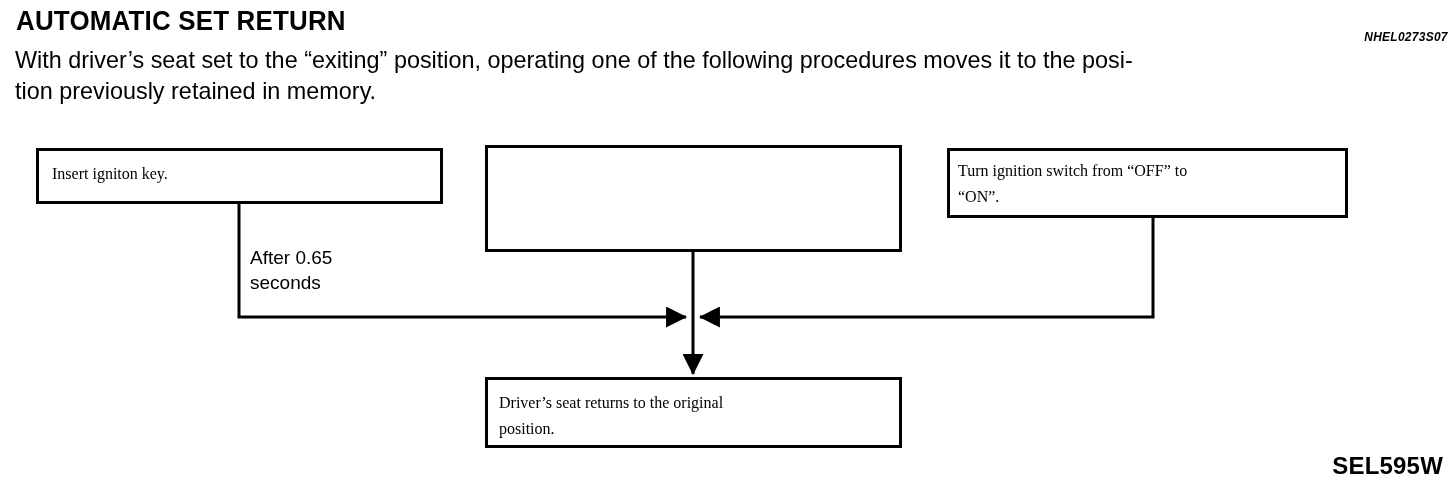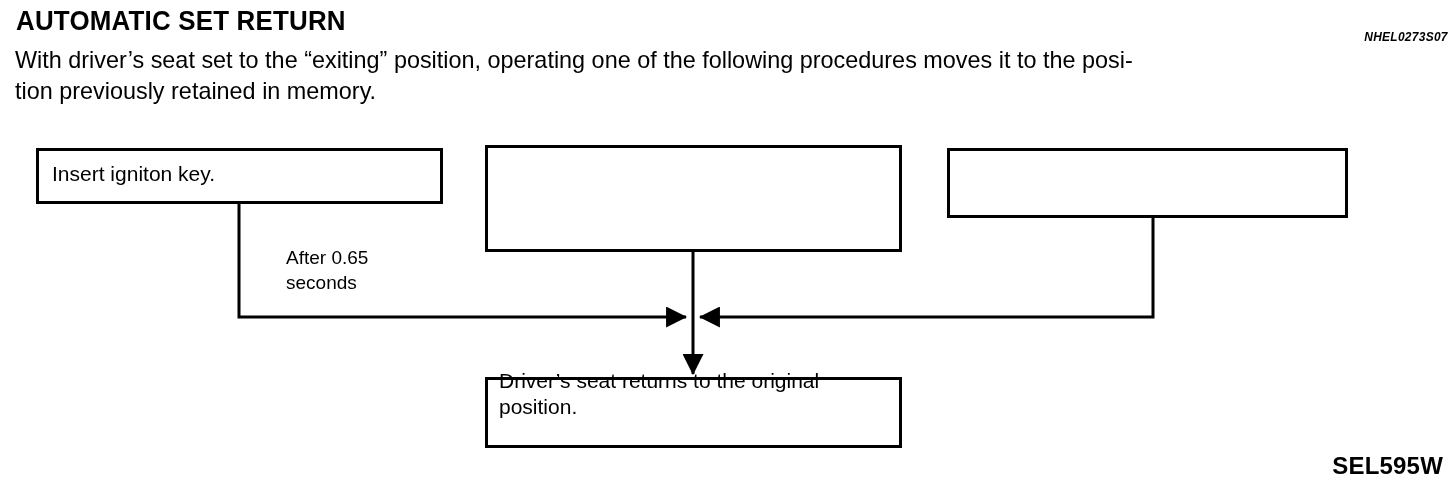--- a/index.html
+++ b/index.html
@@ -38,28 +38,28 @@
     position:absolute;right:13px;top:452px;
     font-size:24px;font-weight:bold;
     letter-spacing:0.2px;
     white-space:nowrap;
   }
 
   #flow{position:absolute;left:0;top:0;}
 
   .boxtext{
     position:absolute;
-    font-size:21px;line-height:26px;
+    font-size:16px;line-height:26px;
     white-space:pre-line;
+    font-family:Liberation Serif, serif;
   }
   .edgelabel{
     position:absolute;
     font-size:19px;line-height:25px;
     white-space:pre-line;
-    margin-left:36px;
   }
 </style>
 </head>
 <body>
 
 <div id="page">
 
   <div class="title">AUTOMATIC SET RETURN</div>
 
   <div class="intro">
@@ -88,20 +88,22 @@
     <path d="M 239 202 L 239 317 L 686 317" fill="none" stroke="#000" stroke-width="3" marker-end="url(#arrowR)"></path>
 
     <path d="M 1153 216 L 1153 317 L 700 317" fill="none" stroke="#000" stroke-width="3" marker-end="url(#arrowR)"></path>
 
     <path d="M 693 250 L 693 374" fill="none" stroke="#000" stroke-width="3" marker-end="url(#arrowD)"></path>
   </svg>
 
   <div class="boxtext" style="left:52px;top:161px;width:380px;">Insert igniton key.</div>
 
 
+  <div class="boxtext" style="left:958px;top:158px;width:380px;">Turn ignition switch from “OFF” to
+“ON”.</div>
 
-  <div class="boxtext" style="left:499px;top:368px;width:394px;">Driver’s seat returns to the original
+  <div class="boxtext" style="left:499px;top:390px;width:394px;">Driver’s seat returns to the original
 position.</div>
 
   <div class="edgelabel" style="left:250px;top:245px;width:220px;">After 0.65
 seconds</div>
 
 </div>
 
 </body></html>

